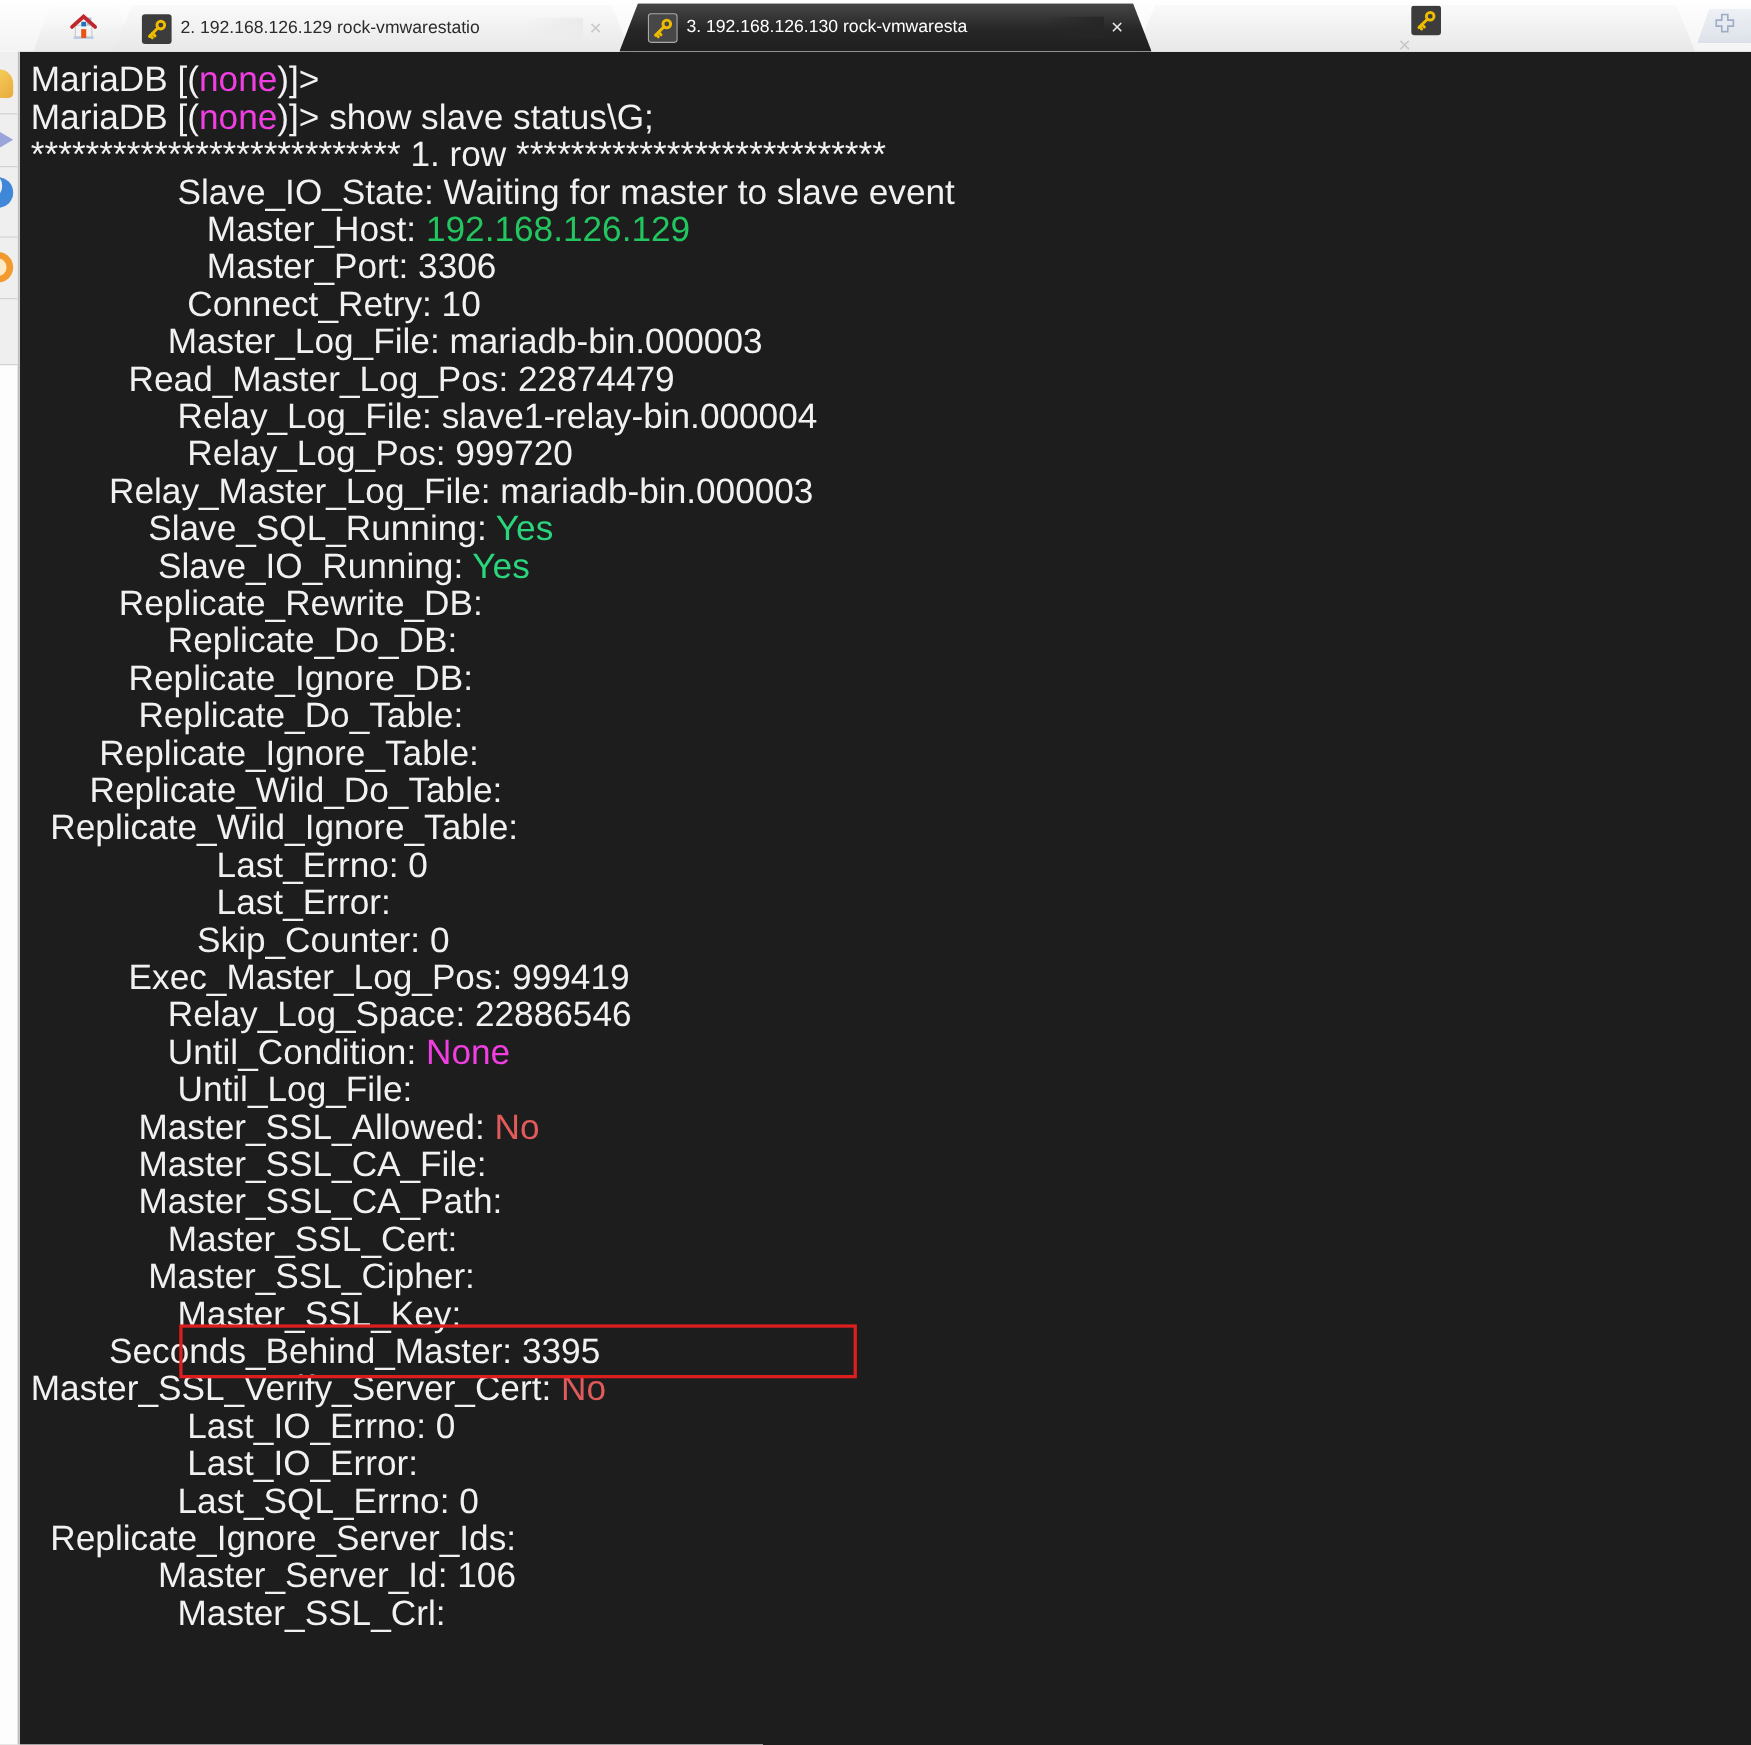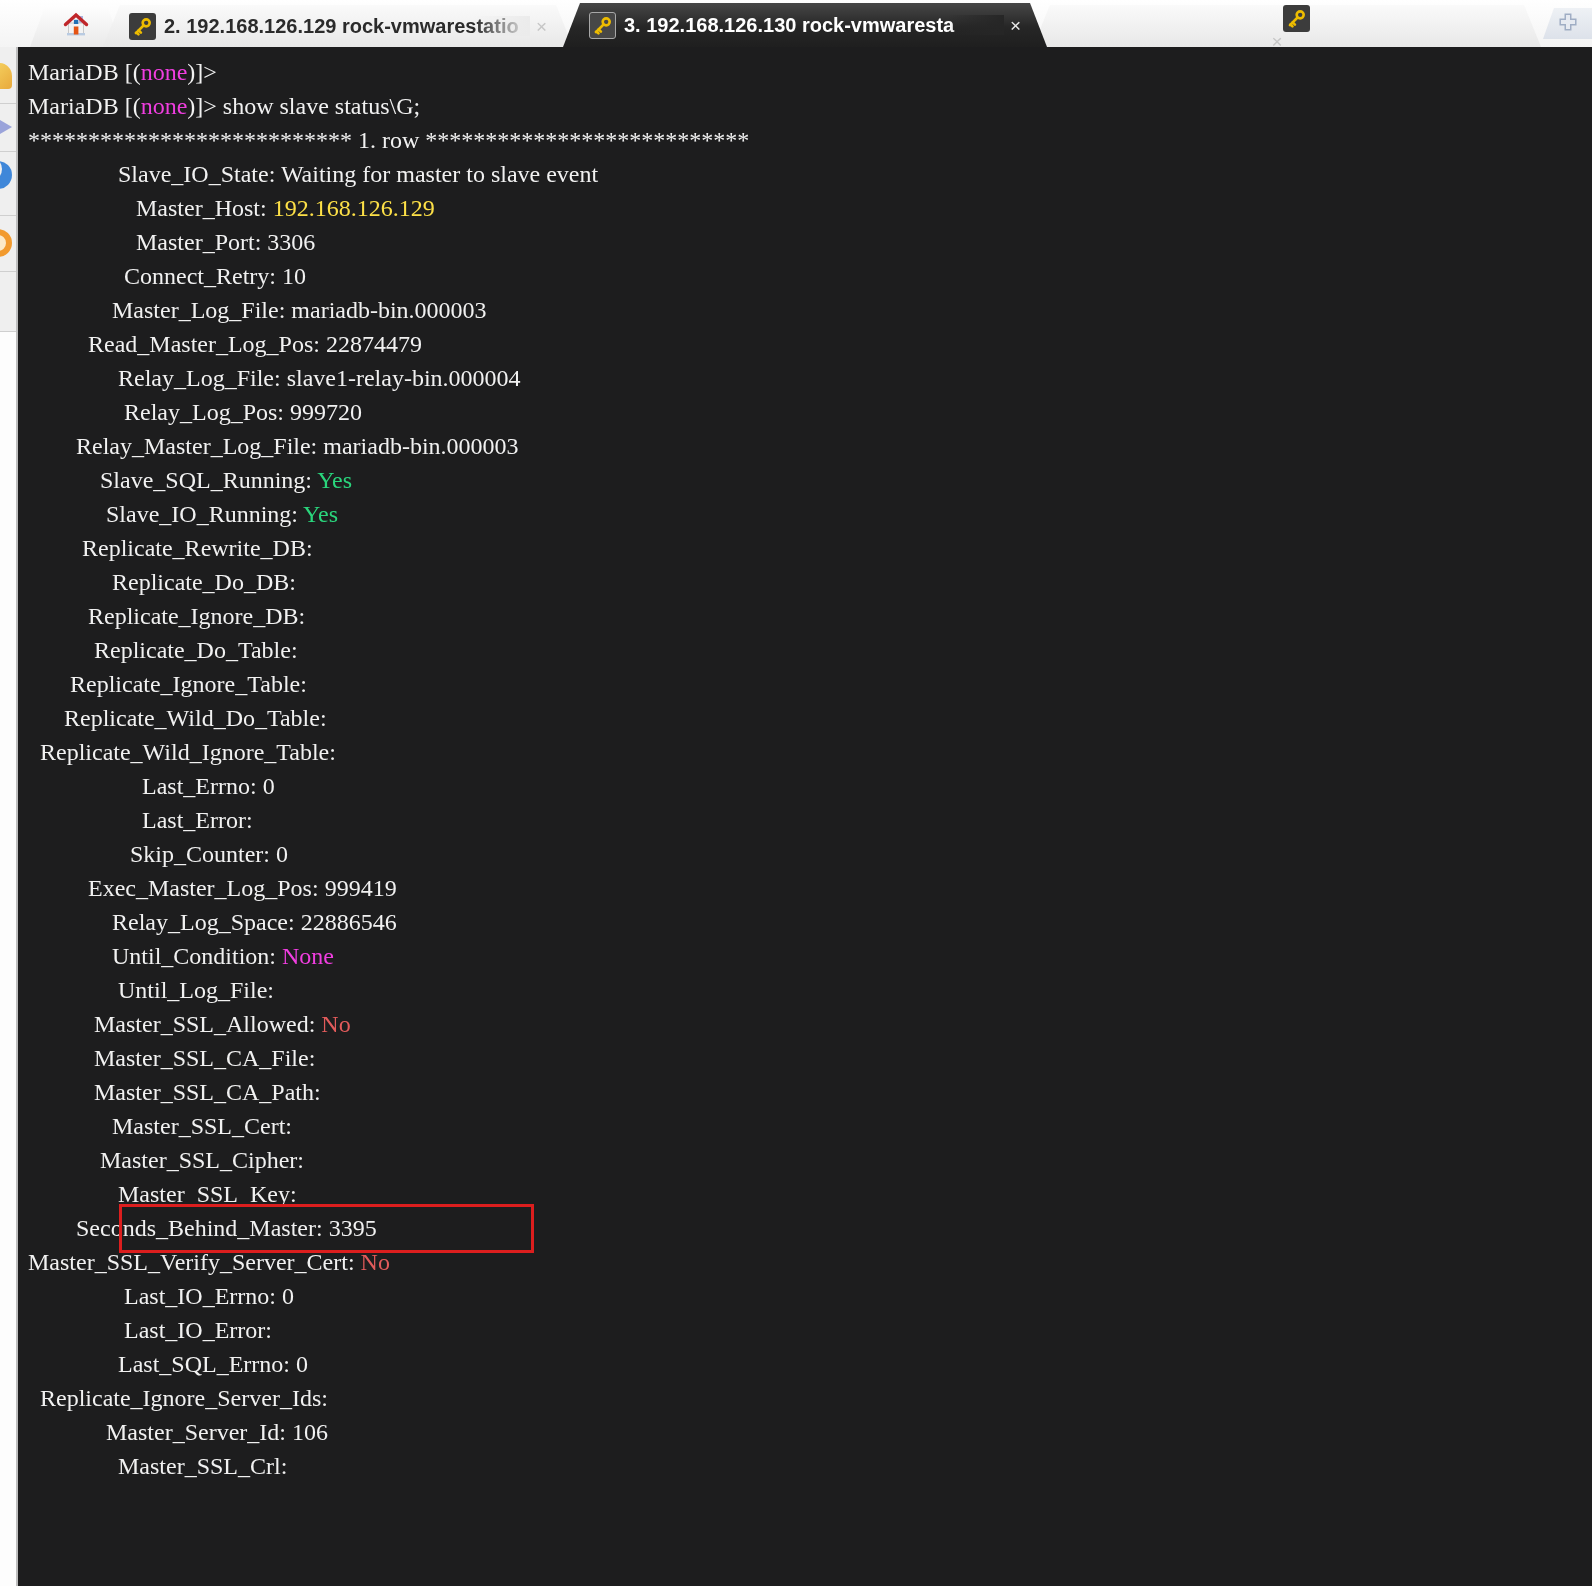--- a/index.html
+++ b/index.html
@@ -22,21 +22,21 @@
          filter:drop-shadow(0 0 1px #b0b0b0);
          display:flex; align-items:center; justify-content:center; z-index:0; }
   .tab2 { left:103px; width:470px; }
   .tab3 { left:563px; width:484px; }
   .tab4 { left:1033px; width:508px;flex-direction:column; }
   .keybox { flex:0 0 auto; width:27px; height:27px; margin:0 8px 0 26px;
             background:#3c3c3c; border-radius:3px;
             display:flex; align-items:center; justify-content:center; }
   .tab.active .keybox { border:1px solid #a8a8a8; background:#474747; }
   .tab-label { flex:1 1 auto; position:relative; overflow:hidden; white-space:nowrap;
-               font-size:20px; height:20px; line-height:20px;font-weight:bold; }
+               font-size:16px; height:20px; line-height:20px; }
   .tab.inactive .tab-label::after { content:""; position:absolute; right:0; top:0; bottom:0;
                width:56px; background:linear-gradient(90deg, rgba(236,236,236,0), #ebebeb); }
   .tab.active .tab-label::after { content:""; position:absolute; right:0; top:0; bottom:0;
                width:56px; background:linear-gradient(90deg, rgba(38,38,38,0), #262626); }
   .tab-close { flex:0 0 auto; margin:0 26px 0 6px; font-size:19px; line-height:19px;
                color:#c6c6c6; cursor:default; }
   .tab.active .tab-close { color:#e8e8e8; }
   .newtab { position:absolute; left:1543px; top:8px; width:49px; height:31px;
             background:linear-gradient(#eef1f5,#dde2ea);
             clip-path:polygon(11px 0, 100% 0, 100% 100%, 0 100%);
@@ -58,22 +58,22 @@
   .frag-blue { left:-16px; top:114px; width:28px; height:28px; border-radius:50%;
                background:#3f87d9; }
   .frag-blue::after { content:""; position:absolute; left:-6px; top:-4px; width:24px; height:24px;
                border-radius:50%; background:#efefef; }
   .frag-orange { left:-16px; top:182px; width:28px; height:28px; border-radius:50%;
                border:6px solid #f29a2e; background:#fce9c8; }
 
   
   .terminal { flex:1 1 auto; background:var(--term-bg,#1d1d1e); overflow:hidden;
               padding:8px 0 0 10px; cursor:text; }
-  .tline { white-space:pre; font-family:Liberation Serif, serif;
-           font-size:24px; line-height:34px; height:34px; color:var(--term-text,#f1f1f1); }
+  .tline { white-space:pre; font-family:Liberation Sans, sans-serif;
+           font-size:32px; line-height:34px; height:34px; color:var(--term-text,#f1f1f1); }
   .tline.hl { position:relative; }
   .hlbox { position:absolute; left:7.6ch; top:-7px; width:34.6ch; height:49px;
            border:3px solid var(--hl-red,#dc1e1e); z-index:3; pointer-events:none; }
 </style>
 </head>
 <body>
 
 <div class="tabbar">
 
   <div class="home-tab">
@@ -158,21 +158,21 @@
       <div class="sep" style="top:284px"></div>
     </div>
   </div>
 
   <div class="terminal">
     <div>
         <div class="tline"><span>MariaDB [(</span><span style="color: rgb(240, 62, 224);">none</span><span>)]&gt;</span></div>
         <div class="tline"><span>MariaDB [(</span><span style="color: rgb(240, 62, 224);">none</span><span>)]&gt; show slave status\G;</span></div>
         <div class="tline"><span>*************************** 1. row ***************************</span></div>
         <div class="tline"><span>               Slave_IO_State: </span><span>Waiting for master to slave event</span></div>
-        <div class="tline"><span>                  Master_Host: </span><span style="color: #fde047;">192.168.126.129</span></div>
+        <div class="tline"><span>                  Master_Host: </span><span style="color: #22c55e;">192.168.126.129</span></div>
         <div class="tline"><span>                  Master_Port: </span><span>3306</span></div>
         <div class="tline"><span>                Connect_Retry: </span><span>10</span></div>
         <div class="tline"><span>              Master_Log_File: </span><span>mariadb-bin.000003</span></div>
         <div class="tline"><span>          Read_Master_Log_Pos: </span><span>22874479</span></div>
         <div class="tline"><span>               Relay_Log_File: </span><span>slave1-relay-bin.000004</span></div>
         <div class="tline"><span>                Relay_Log_Pos: </span><span>999720</span></div>
         <div class="tline"><span>        Relay_Master_Log_File: </span><span>mariadb-bin.000003</span></div>
         <div class="tline"><span>            Slave_SQL_Running: </span><span style="color: rgb(42, 213, 124);">Yes</span></div>
         <div class="tline"><span>             Slave_IO_Running: </span><span style="color: rgb(42, 213, 124);">Yes</span></div>
         <div class="tline"><span>         Replicate_Rewrite_DB: </span><span></span></div>

